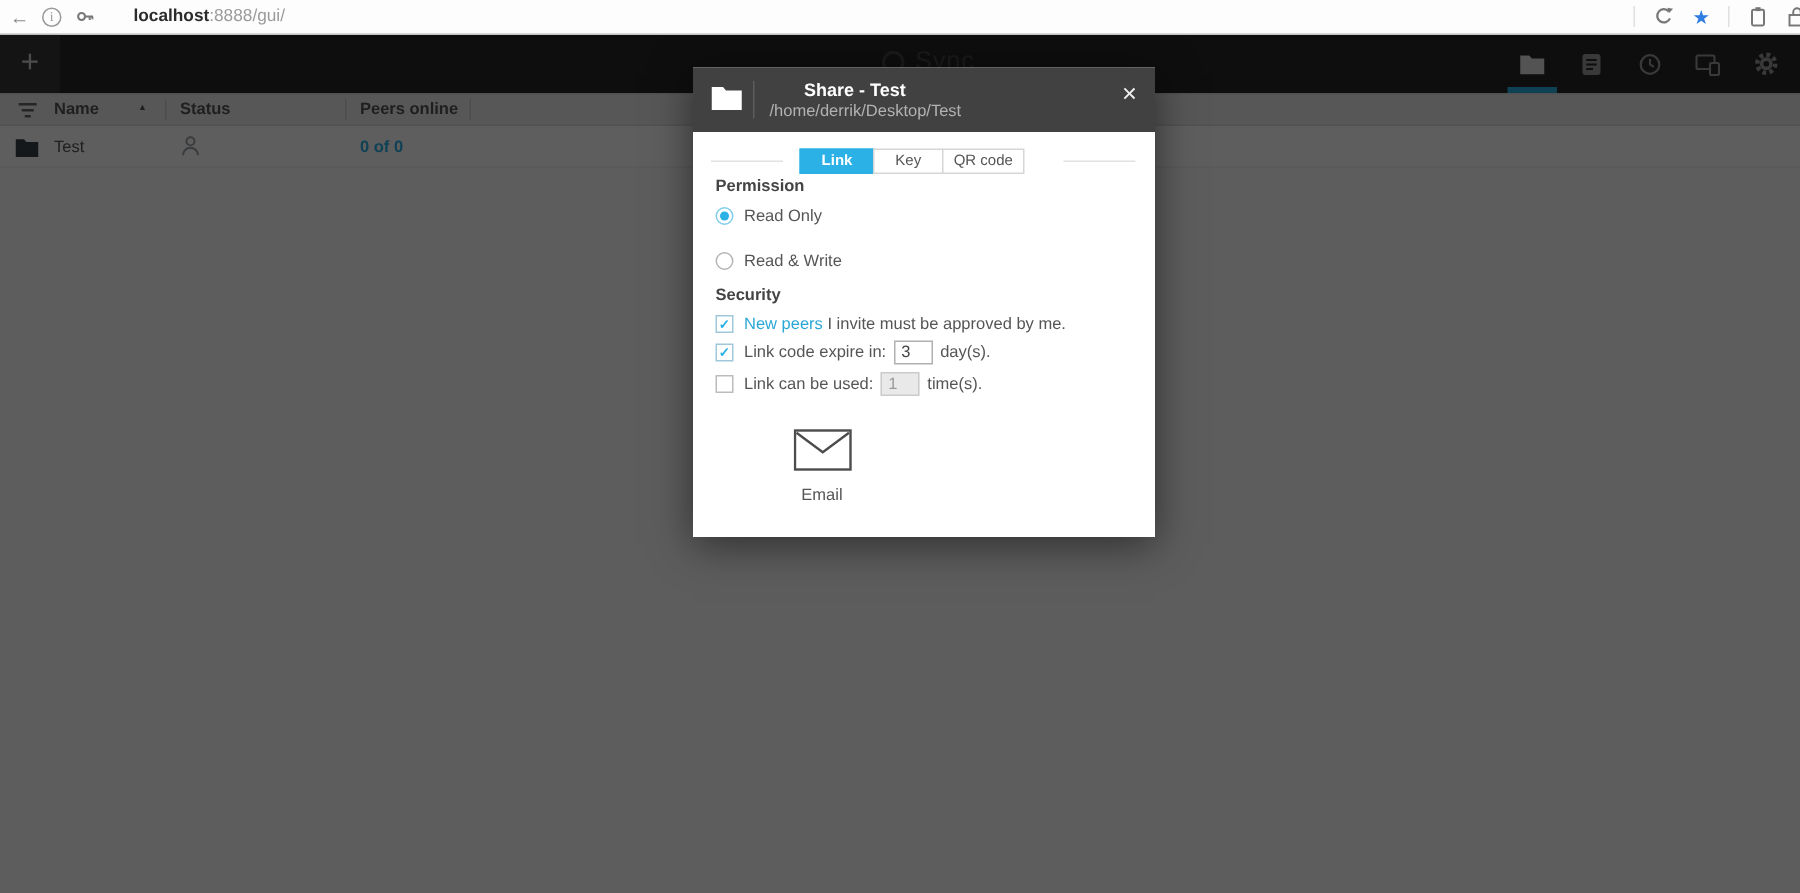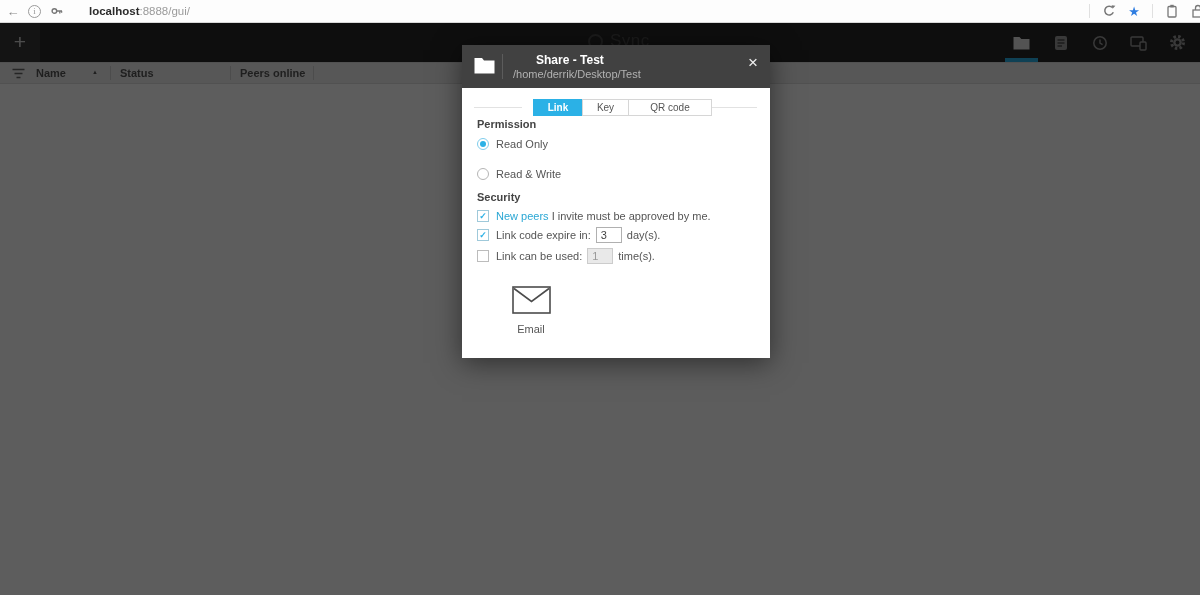--- a/index.html
+++ b/index.html
@@ -183,20 +183,31 @@
       </svg>
     <span class="lbl" style="left:36px;">Name</span>
     <span class="sort">▲</span>
     <span class="vdiv" style="left:110px;"></span>
     <span class="lbl" style="left:120px;">Status</span>
     <span class="vdiv" style="left:230px;"></span>
     <span class="lbl" style="left:240px;">Peers online</span>
     <span class="vdiv" style="left:313px;"></span>
   </div>
 
+  <div class="trow">
+    <svg style="position:absolute;left:10px;top:8px;" width="16" height="13" viewBox="0 0 16 13">
+        <path d="M0.5 0.8 h5.5 l1.6 1.8 H15.5 v10 H0.5 z" fill="#3a4149"></path>
+      </svg>
+    <span class="cell" style="left:36px;">Test</span>
+    <svg style="position:absolute;left:120px;top:6px;" width="14" height="15" viewBox="0 0 14 15">
+        <circle cx="7" cy="4.2" r="2.7" fill="none" stroke="#9aa0a6" stroke-width="1.3"></circle>
+        <path d="M2 13.5 a5 5 0 0 1 10 0" fill="none" stroke="#9aa0a6" stroke-width="1.3"></path>
+      </svg>
+    <span class="cell peers-link" style="left:240px;">0 of 0</span>
+  </div>
 
   <div class="overlay"></div>
 </div>
 
 <div class="modal">
   <div class="m-head">
     <svg class="mfold" width="21" height="17" viewBox="0 0 21 17">
         <path d="M0.5 1 h7.5 l2 2.4 H20.5 v13 H0.5 z" fill="#ffffff"></path>
       </svg>
     <div class="hdiv"></div>
@@ -204,21 +215,21 @@
     <div class="m-path">/home/derrik/Desktop/Test</div>
     <div class="m-close">×</div>
   </div>
 
   <div class="m-body">
     <div class="tabline" style="left:12px;"></div>
     <div class="tabline" style="left:247px;"></div>
     <div class="seg">
       <div class="stab active" style="width:50px;">Link</div>
       <div class="stab" style="width:47px;">Key</div>
-      <div class="stab" style="width:84px;">QR code</div>
+      <div class="stab" style="width:55px;">QR code</div>
     </div>
 
     <div class="sect" style="top:30px;">Permission</div>
 
     <div class="choice" style="top:49px;">
       <span class="radio sel">
           <span class="dot"></span>
         </span>
       <span class="txt">Read Only</span>
     </div>
@@ -241,21 +252,21 @@
       <span>day(s).</span>
     </div>
 
     <div class="choice" style="top:161px;">
       <span class="cbox"></span>
       <span class="txt">Link can be used:</span>
       <input class="mini" disabled="" type="text" value="1" style="">
       <span>time(s).</span>
     </div>
 
-    <div class="actbtn" style="left:31px; top:198px;">
+    <div class="actbtn" style="left:48px; top:198px;">
       <svg width="39" height="28" viewBox="0 0 39 28">
           <rect x="1" y="1" width="37" height="26" fill="none" stroke="#4c4c4c" stroke-width="1.6"></rect>
           <path d="M2 2.5 L19.5 15.5 L37 2.5" fill="none" stroke="#4c4c4c" stroke-width="1.6"></path>
         </svg>
       <div class="lab">Email</div>
     </div>
 
   </div>
 </div>
 

